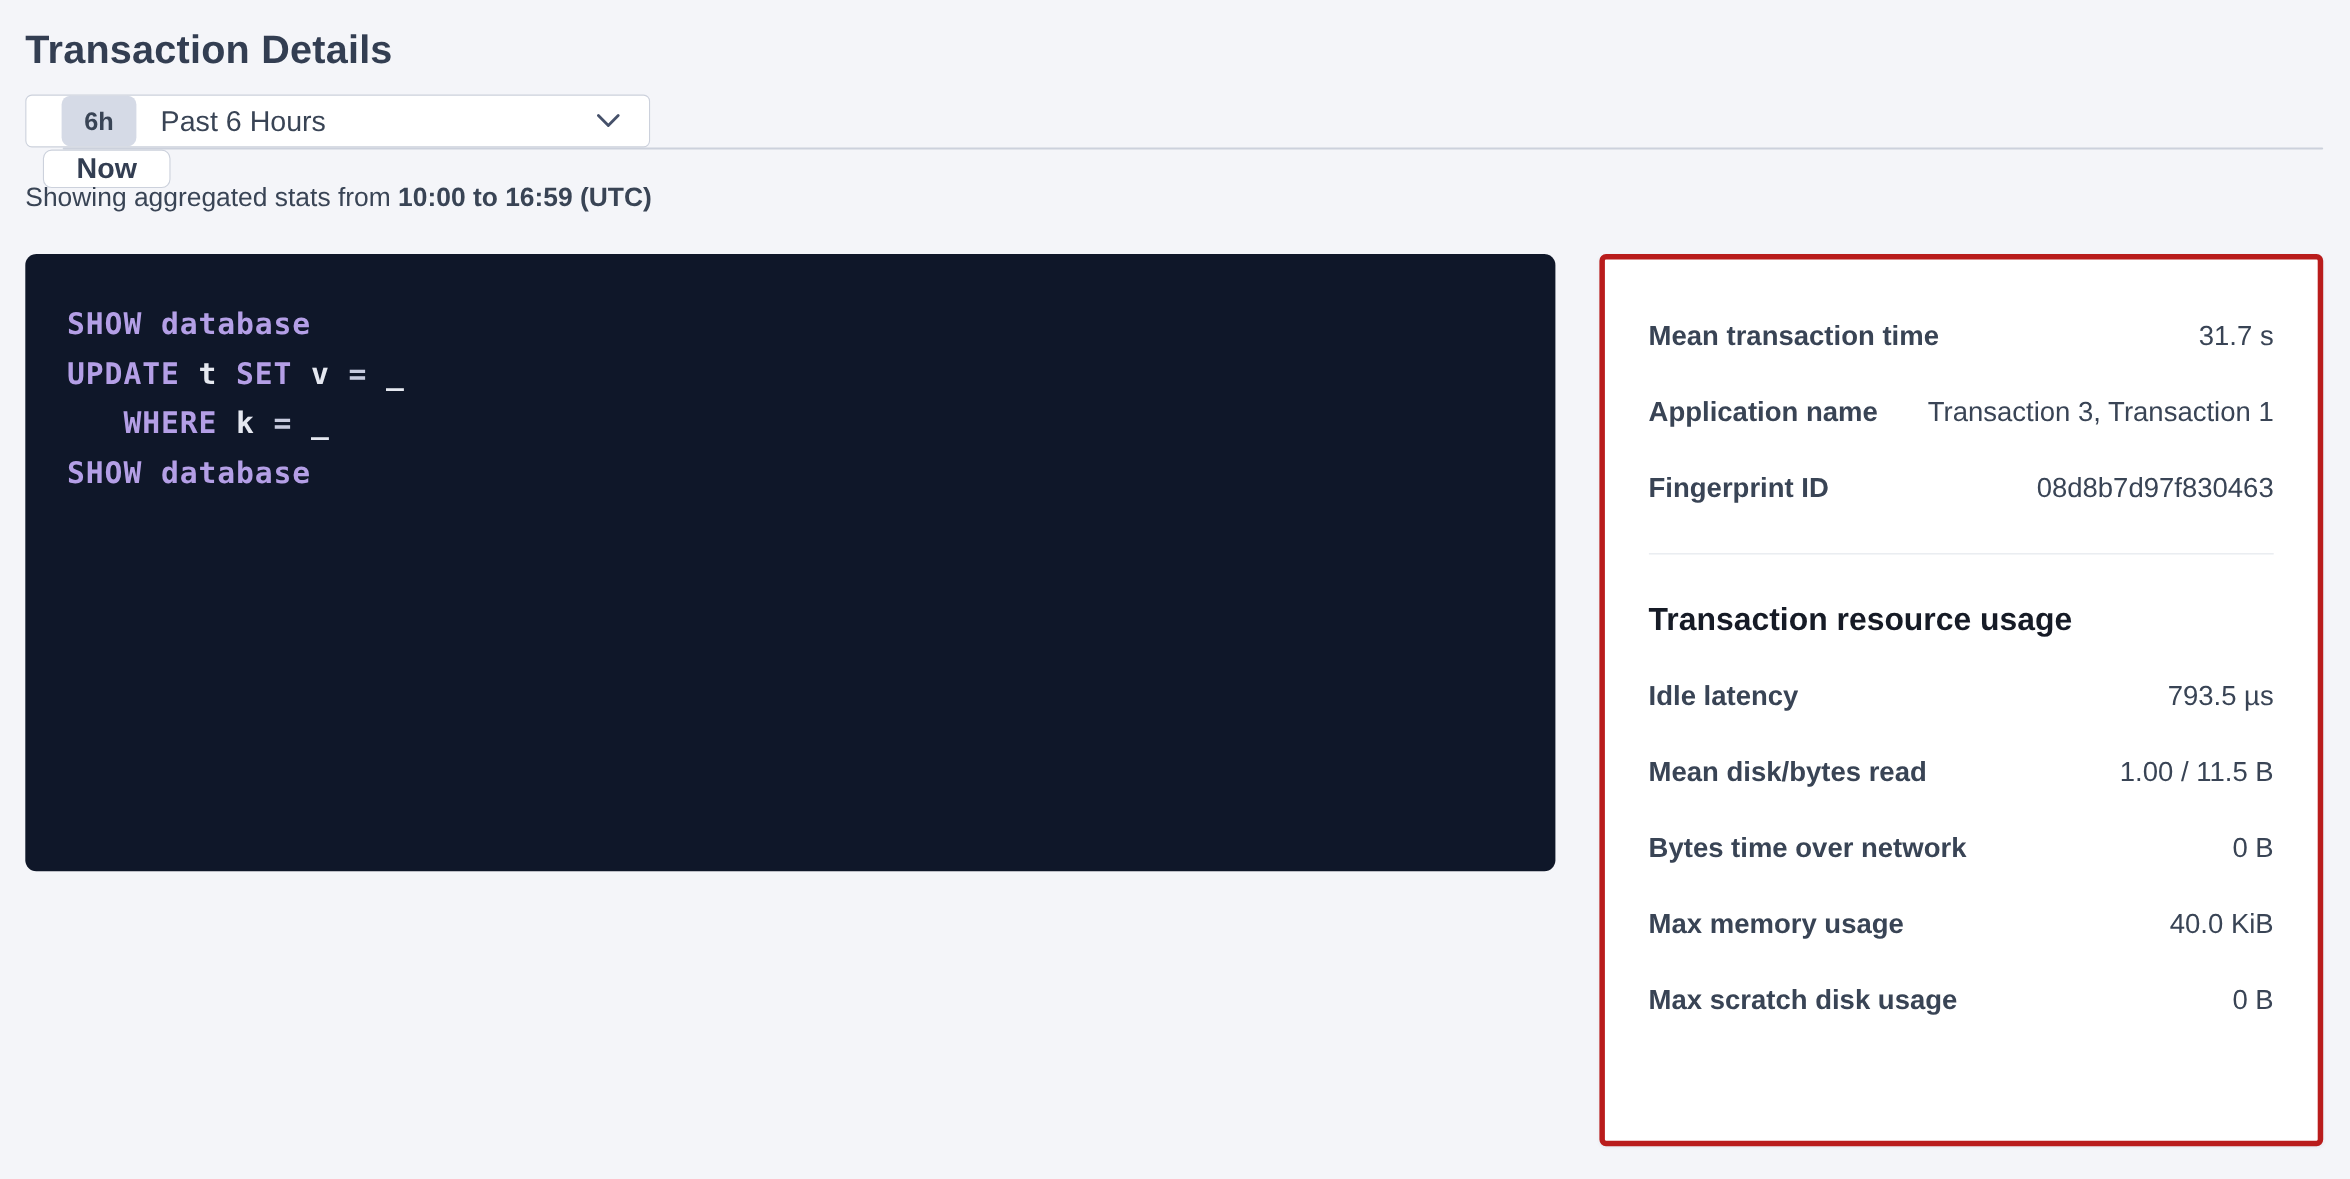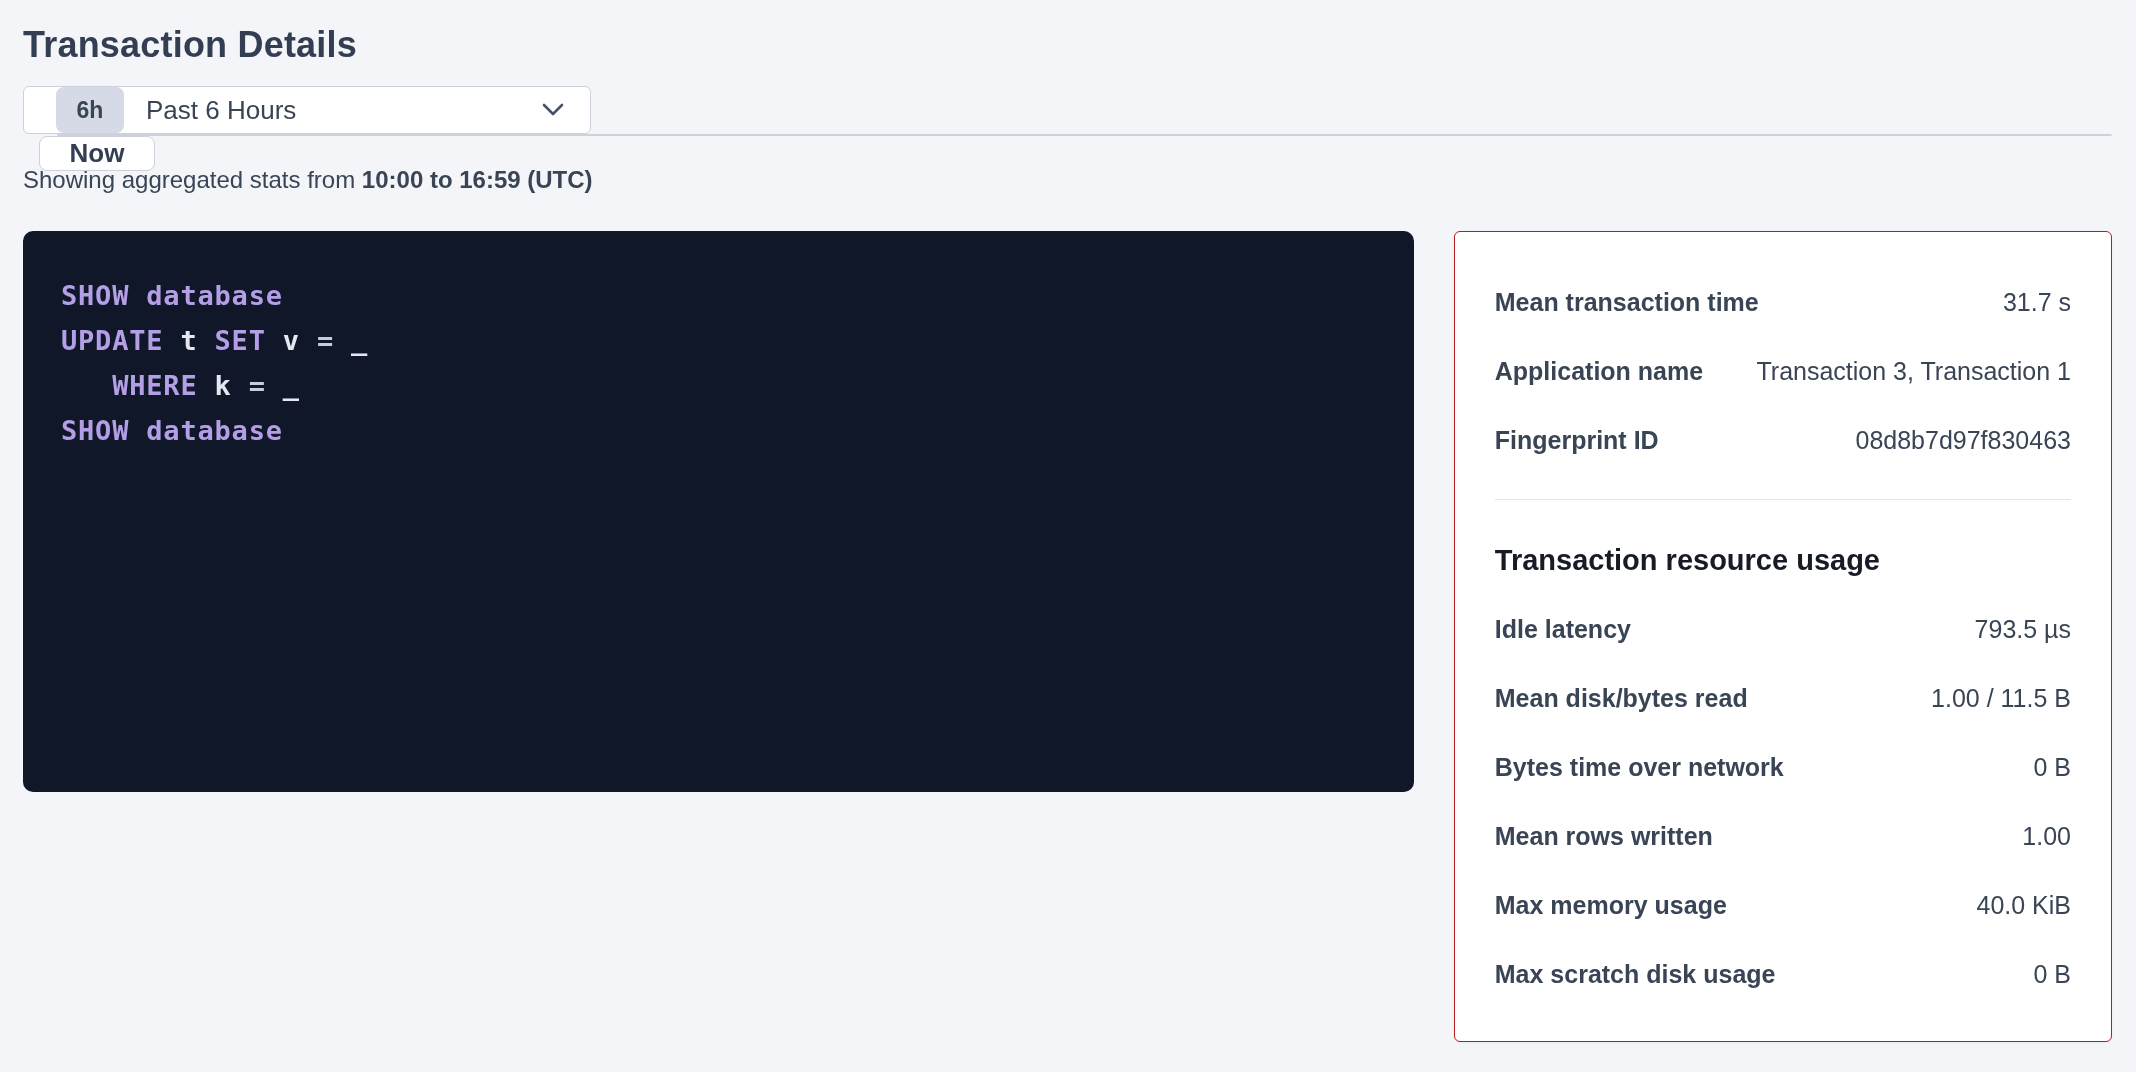--- a/index.html
+++ b/index.html
@@ -82,21 +82,21 @@
   }
   .sql-line{line-height:45px;white-space:pre;}
   .tok-keyword{color:var(--keyword,#b49fe6);font-weight:700;}
   .tok-ident{color:var(--identifier,#e5e8f0);font-weight:700;}
   .tok-plain{color:var(--identifier,#e5e8f0);font-weight:700;}
   .tok-operator{color:var(--operator,#c7cbde);font-weight:700;}
 
   .details-card{
     width:664px;height:811px;
     background:var(--card-bg,#fff);
-    border:1px solid #b91c1c;
+    border:5px solid #b91c1c;
     border-radius:6px;
     box-shadow:0 1px 3px rgba(40,50,70,.05);
     padding:36px 40px 0;
   }
   .kv-row{
     height:69px;display:flex;align-items:center;
     justify-content:space-between;font-size:25px;
   }
   .kv-label{font-weight:700;color:var(--text-dark,#394455);padding-right:16px;white-space:nowrap;}
   .kv-value{font-weight:400;color:var(--text-dark,#394455);text-align:right;white-space:nowrap;}
@@ -186,24 +186,20 @@
       </div>
       <div class="kv-row">
         <span class="kv-label">Mean disk/bytes read</span>
         <span class="kv-value">1.00 / 11.5 B</span>
       </div>
       <div class="kv-row">
         <span class="kv-label">Bytes time over network</span>
         <span class="kv-value">0 B</span>
       </div>
       <div class="kv-row">
-        <span class="kv-label">Mean rows written</span>
-        <span class="kv-value">1.00</span>
-      </div>
-      <div class="kv-row">
         <span class="kv-label">Max memory usage</span>
         <span class="kv-value">40.0 KiB</span>
       </div>
       <div class="kv-row">
         <span class="kv-label">Max scratch disk usage</span>
         <span class="kv-value">0 B</span>
       </div>
 
     </div>
   </div>

